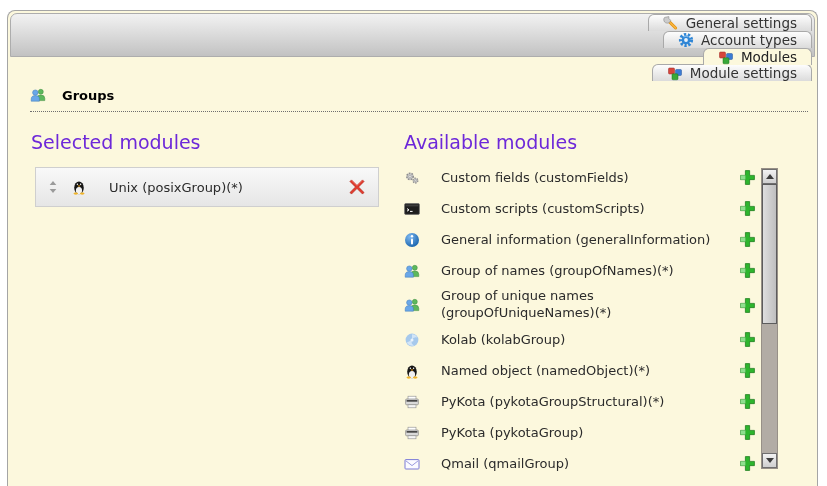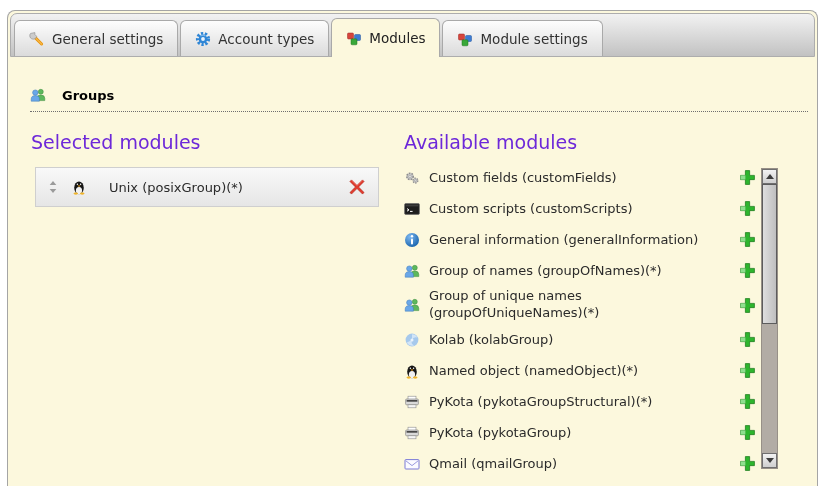--- a/index.html
+++ b/index.html
@@ -12,21 +12,21 @@
   .panel{
     position:absolute;left:7px;top:10px;width:811px;height:476px;
     background:#fcf8dd;border:1px solid #a5a5a5;border-bottom:none;
     border-radius:8px 8px 0 0;box-sizing:border-box;
   }
   
   .tabstrip{
     position:absolute;left:2px;right:2px;top:2px;height:44px;
     background:linear-gradient(#f2f2f2,#c2c2c2);
     border:1px solid #adadad;border-radius:7px 7px 0 0;
-    box-sizing:border-box;display:flex;align-items:flex-end;padding-left:3px;
+    box-sizing:border-box;display:flex;align-items:flex-end;padding-left:3px;flex-direction:column;
   }
   .tab{
     box-sizing:border-box;height:36px;display:flex;align-items:center;gap:7px;
     padding:0 14px;margin-right:2px;cursor:pointer;
     background:linear-gradient(#fdfdfd,#dbdbdb);
     border:1px solid #a9a9a9;border-bottom:none;border-radius:6px 6px 0 0;
     font-size:13.5px;color:#333;white-space:nowrap;position:relative;
   }
   .tab.active{
     background:#fcf8dd;height:39px;margin-bottom:-1px;z-index:3;color:#222;
@@ -46,21 +46,21 @@
   .col-label.right{left:396px;top:120px;}
   
   .selected-list{position:absolute;left:27px;top:156px;width:344px;}
   .sel-row{
     box-sizing:border-box;height:40px;display:flex;align-items:center;
     padding:16px 12px;border:1px solid #cfcfcf;
     background:linear-gradient(#f9f9f9,#e6e6e6);cursor:move;
   }
   .sel-row .handle{margin-right:13px;cursor:ns-resize;line-height:0;}
   .sel-row .mod-label{margin-left:22px;}
-  .mod-label{font-size:13px;color:#2b2b2b;white-space:nowrap;}
+  .mod-label{font-size:13px;color:#2b2b2b;white-space:nowrap;margin-left:12px;}
   .mod-label.wrap{white-space:normal;max-width:215px;line-height:1.3;}
   .spacer{flex:1;}
   .icon16{width:16px;height:16px;flex:none;line-height:0;}
   .btn{cursor:pointer;line-height:0;flex:none;}
   
   .available-list{position:absolute;left:396px;top:151px;width:352px;}
   .av-row{display:flex;align-items:center;gap:9px;min-height:31px;}
   .av-row.tall{min-height:38px;}
   .plus-btn{margin-left:auto;}
   

